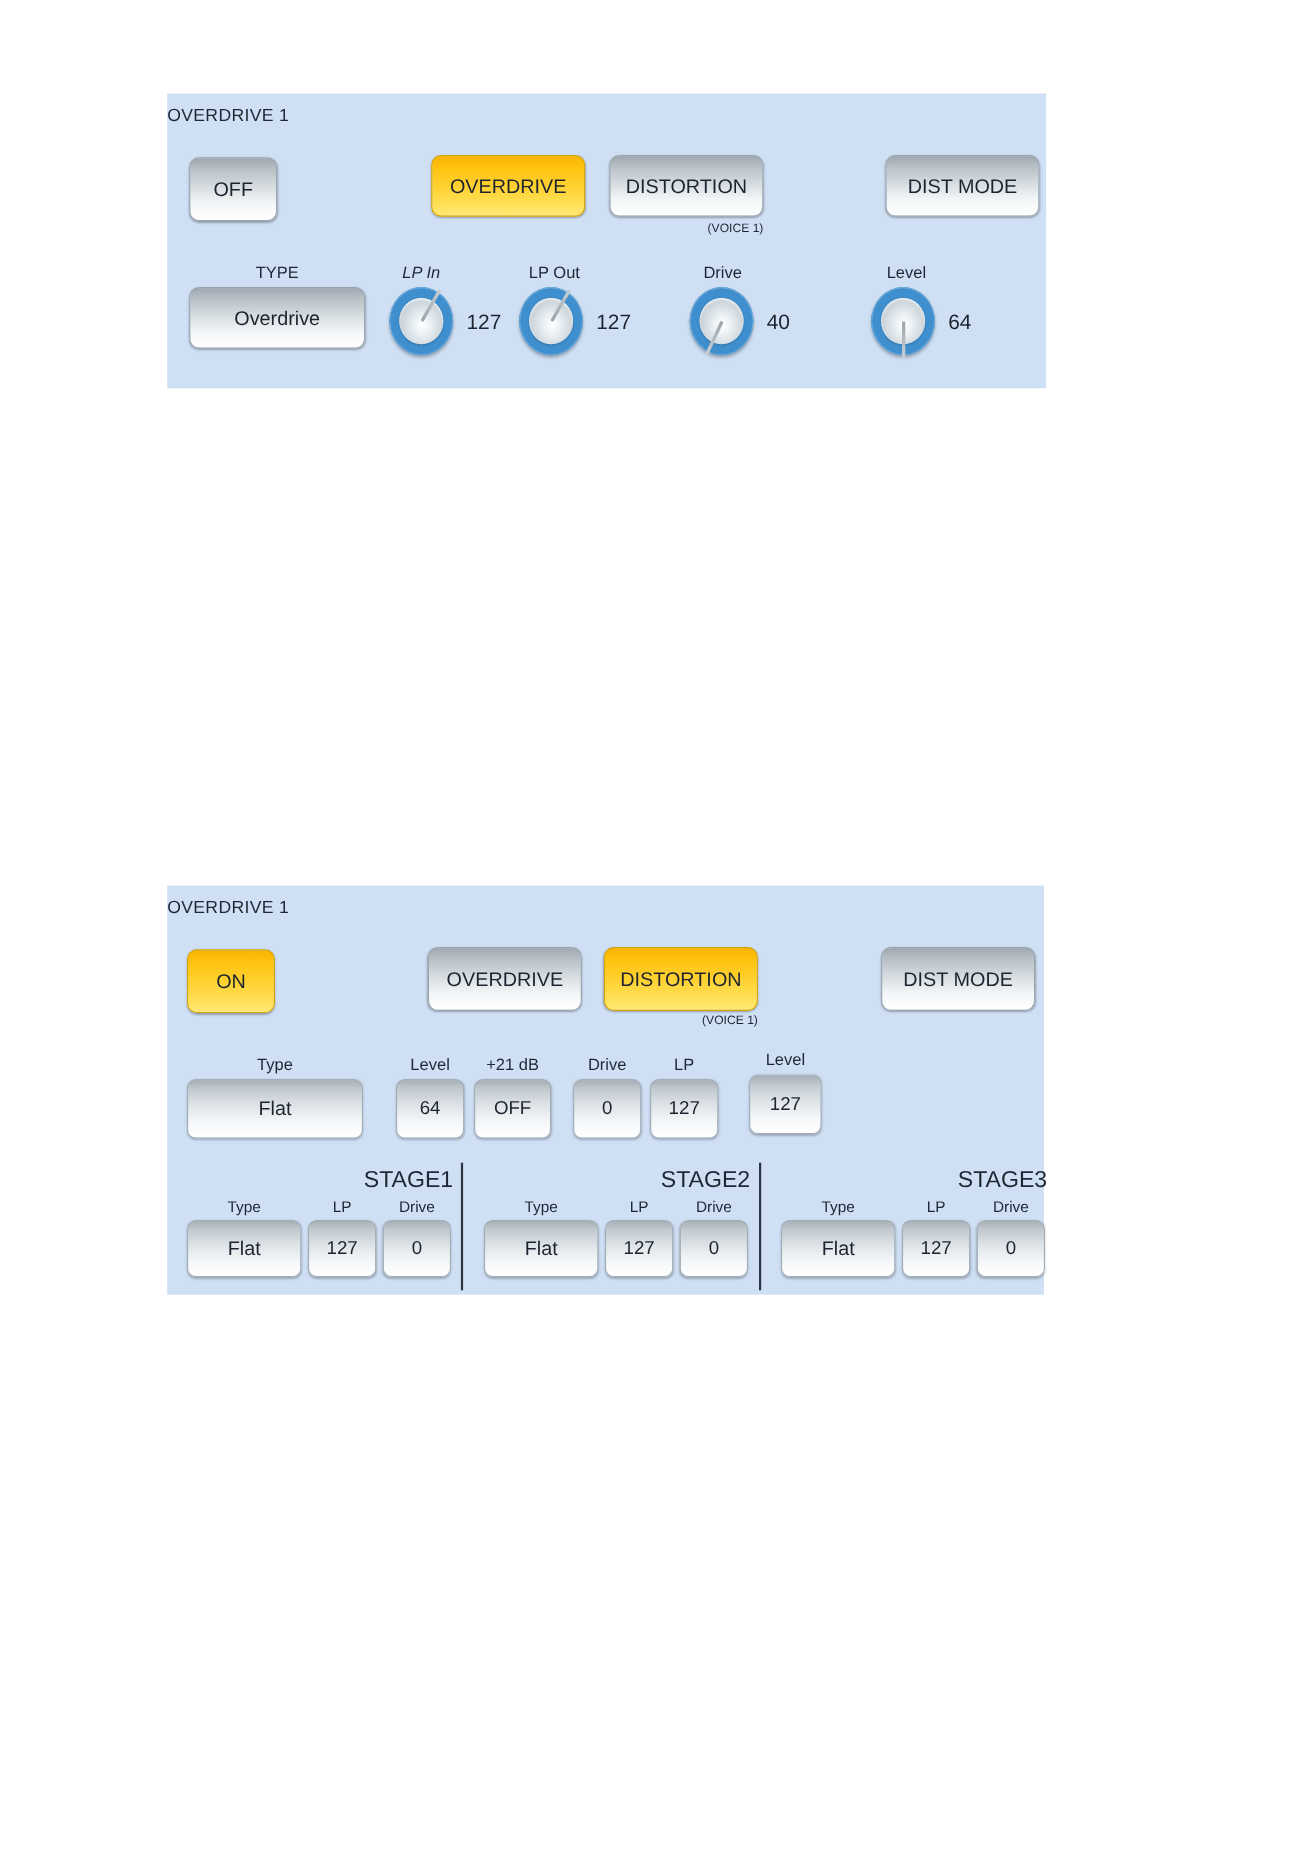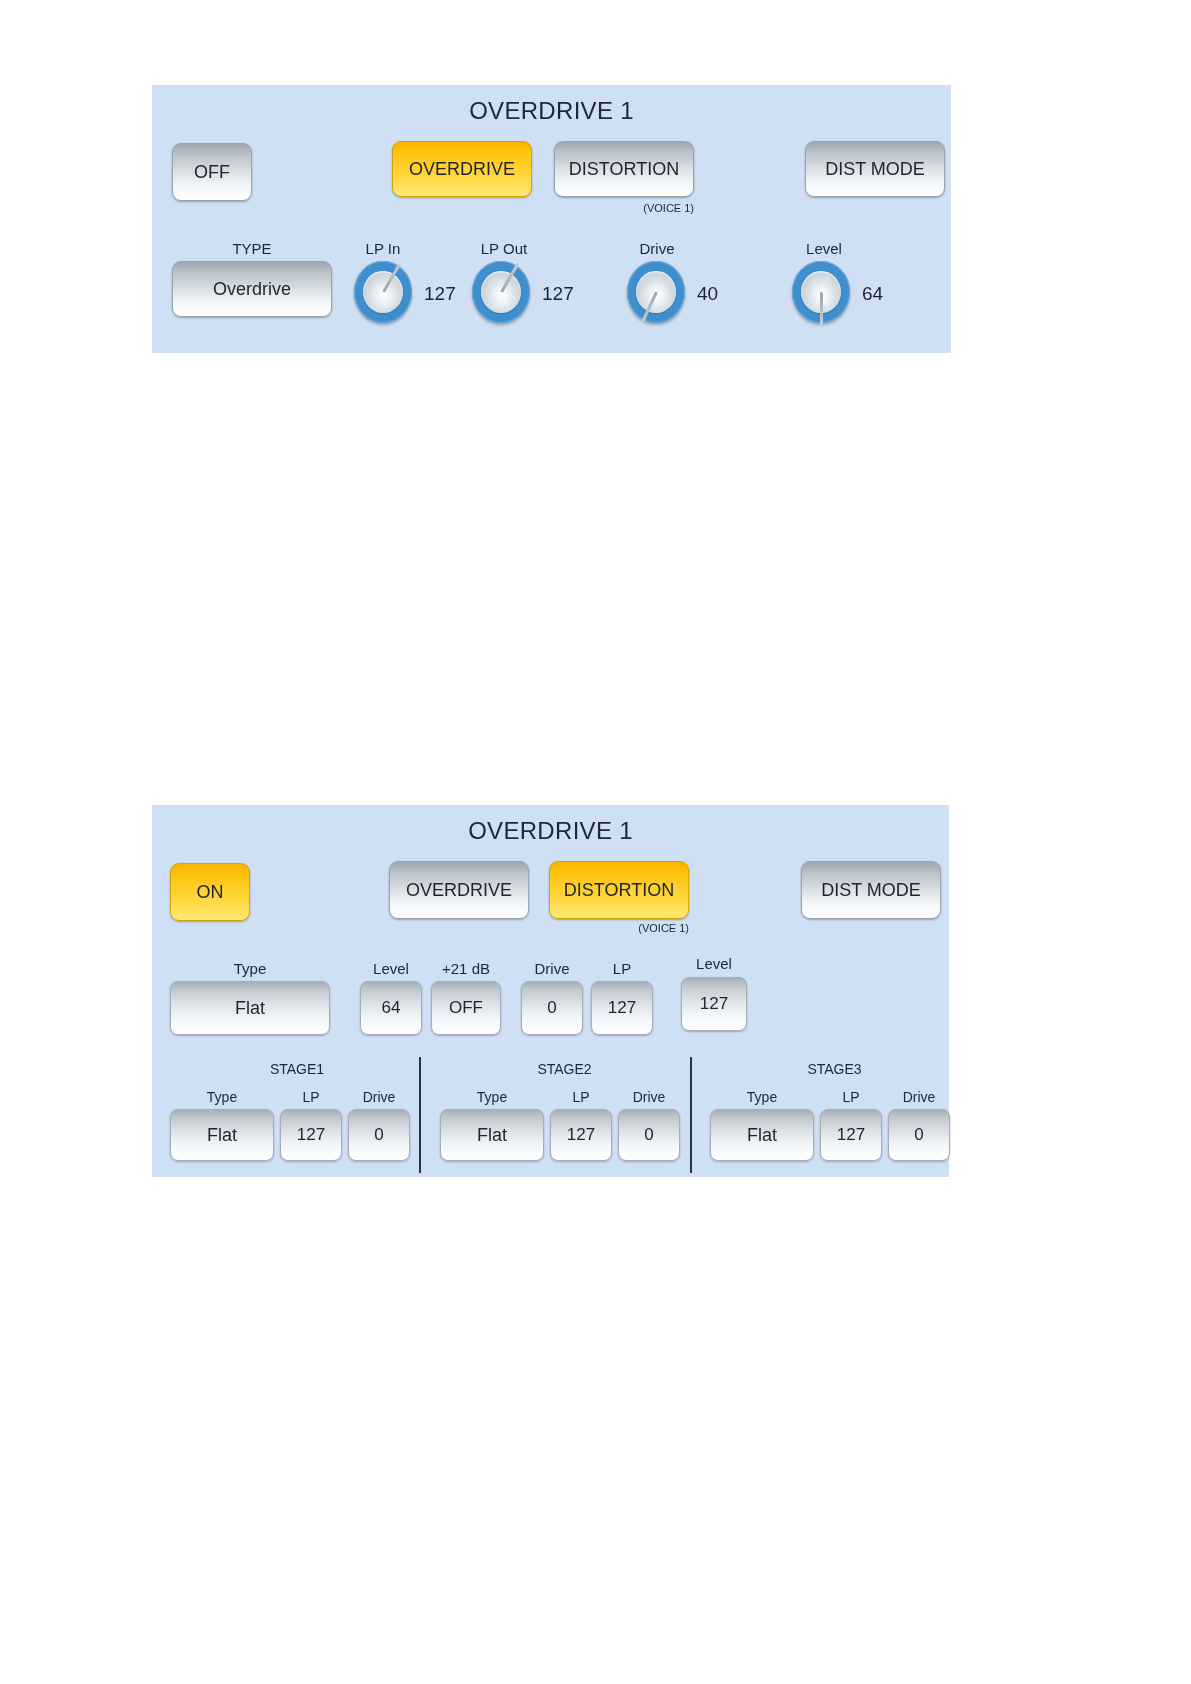--- a/index.html
+++ b/index.html
@@ -20,22 +20,22 @@
   
   .panel {
     position: absolute;
     background: #cfe0f5;
     box-sizing: border-box;
   }
   #panel-top    { left: 152px; top: 85px;  width: 799px; height: 268px; }
   #panel-bottom { left: 152px; top: 805px; width: 797px; height: 372px; }
 
   .panel-title {
-    text-align: center;
-    font-size: 24px;
+    text-align: left;
+    font-size: 16px;
     letter-spacing: .3px;
     color: #1e2733;
     padding-top: 12px;
   }
 
   
   .btn {
     box-sizing: border-box;
     border-radius: 9px;
     border: 1px solid #9aa3ac;
@@ -98,23 +98,23 @@
   .sublabel {
     position: absolute;
     font-size: 11px;
     color: #1e2733;
     text-align: right;
     white-space: nowrap;
     user-select: none;
   }
   .stage-title {
     position: absolute;
-    font-size: 14px;
+    font-size: 21px;
     color: #1e2733;
-    text-align: center;
+    text-align: right;
     white-space: nowrap;
     user-select: none;
   }
   .divider {
     position: absolute;
     width: 2px;
     background: #2d3640;
   }
 
   
@@ -185,21 +185,21 @@
 
   <div class="btn" style="position:absolute; left:653px; top:56px; width:140px; height:56px;">
     <span>DIST MODE</span>
   </div>
 
   <div class="caption" style="left:20px; top:155px; width:160px;">TYPE</div>
   <div class="btn" style="position:absolute; left:20px; top:176px; width:160px; height:56px;">
     <span>Overdrive</span>
   </div>
 
-  <div class="caption" style="left:200px; top:155px; width:62px;">LP In</div>
+  <div class="caption" style="left:200px; top:155px; width:62px;font-style:italic;">LP In</div>
   <div class="knob-wrap" style="left:202px; top:176px;">
     <div class="knob">
       <div class="ring"></div>
       <div class="cap"></div>
       <div class="pointer" style="transform:rotate(210deg);"></div>
     </div>
   </div>
   <div class="knob-value" style="left:272px; top:198px;">127</div>
 
   <div class="caption" style="left:317px; top:155px; width:70px;">LP Out</div>

